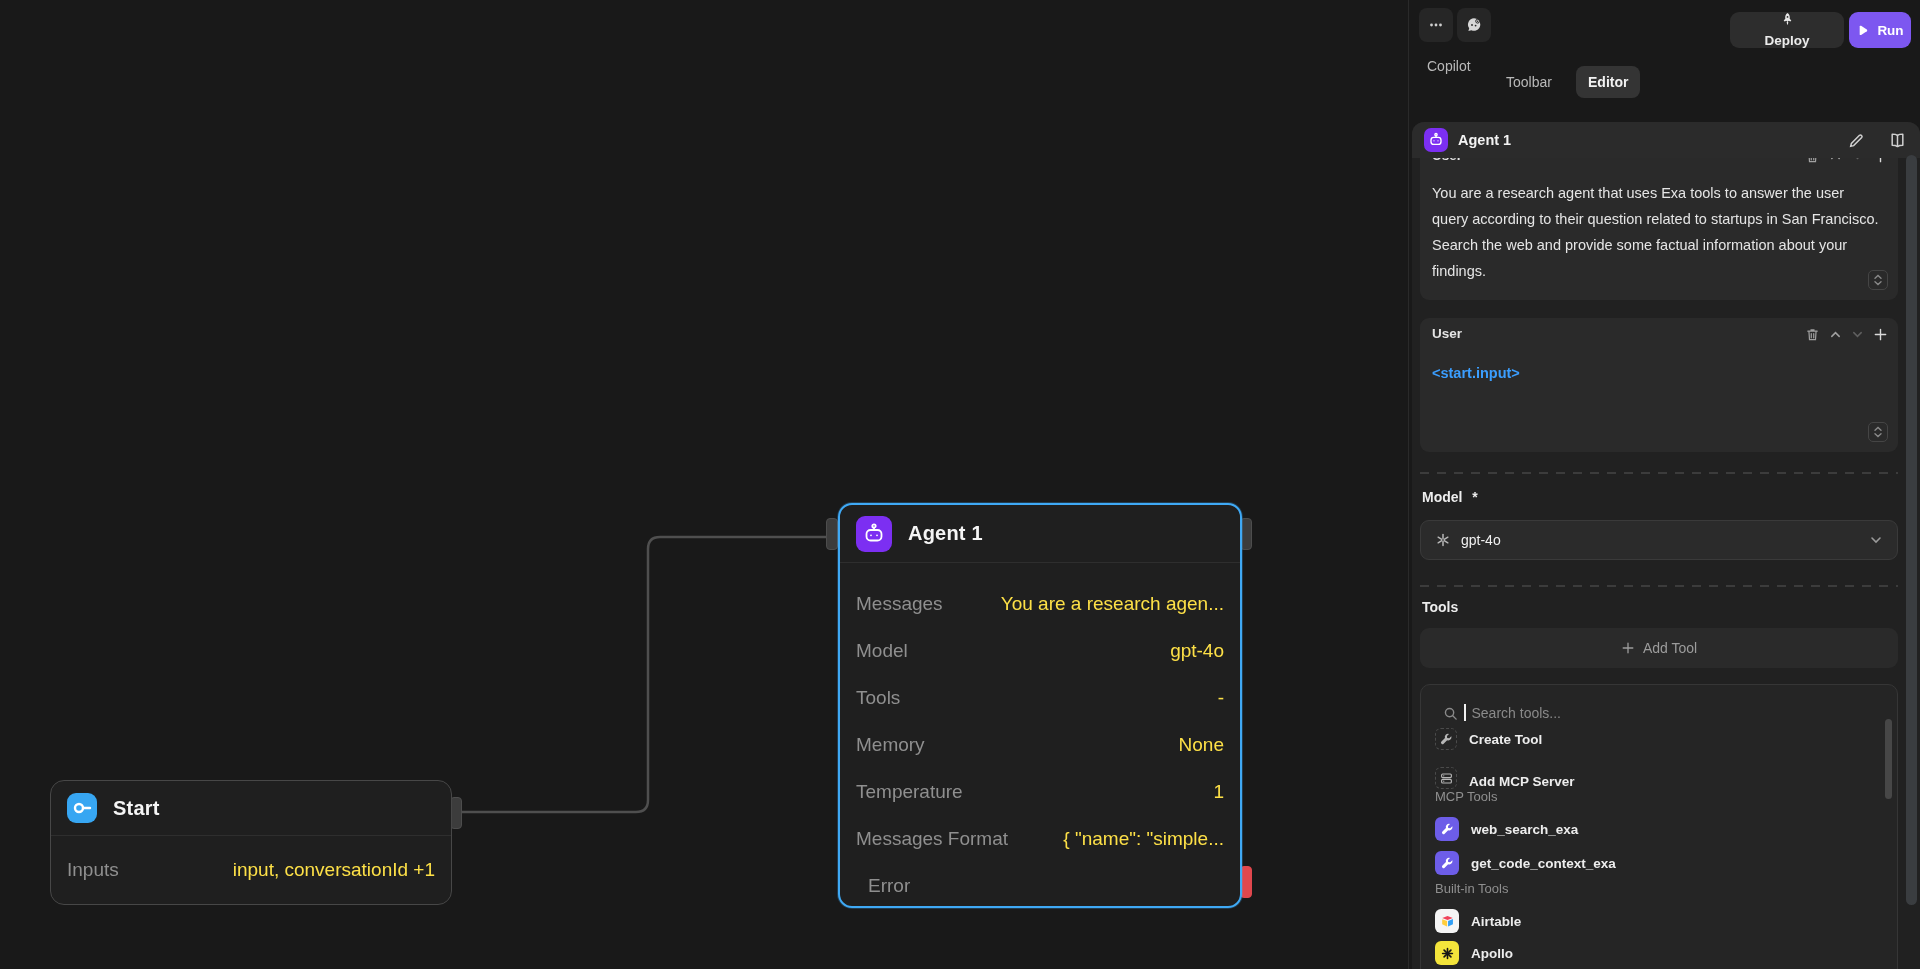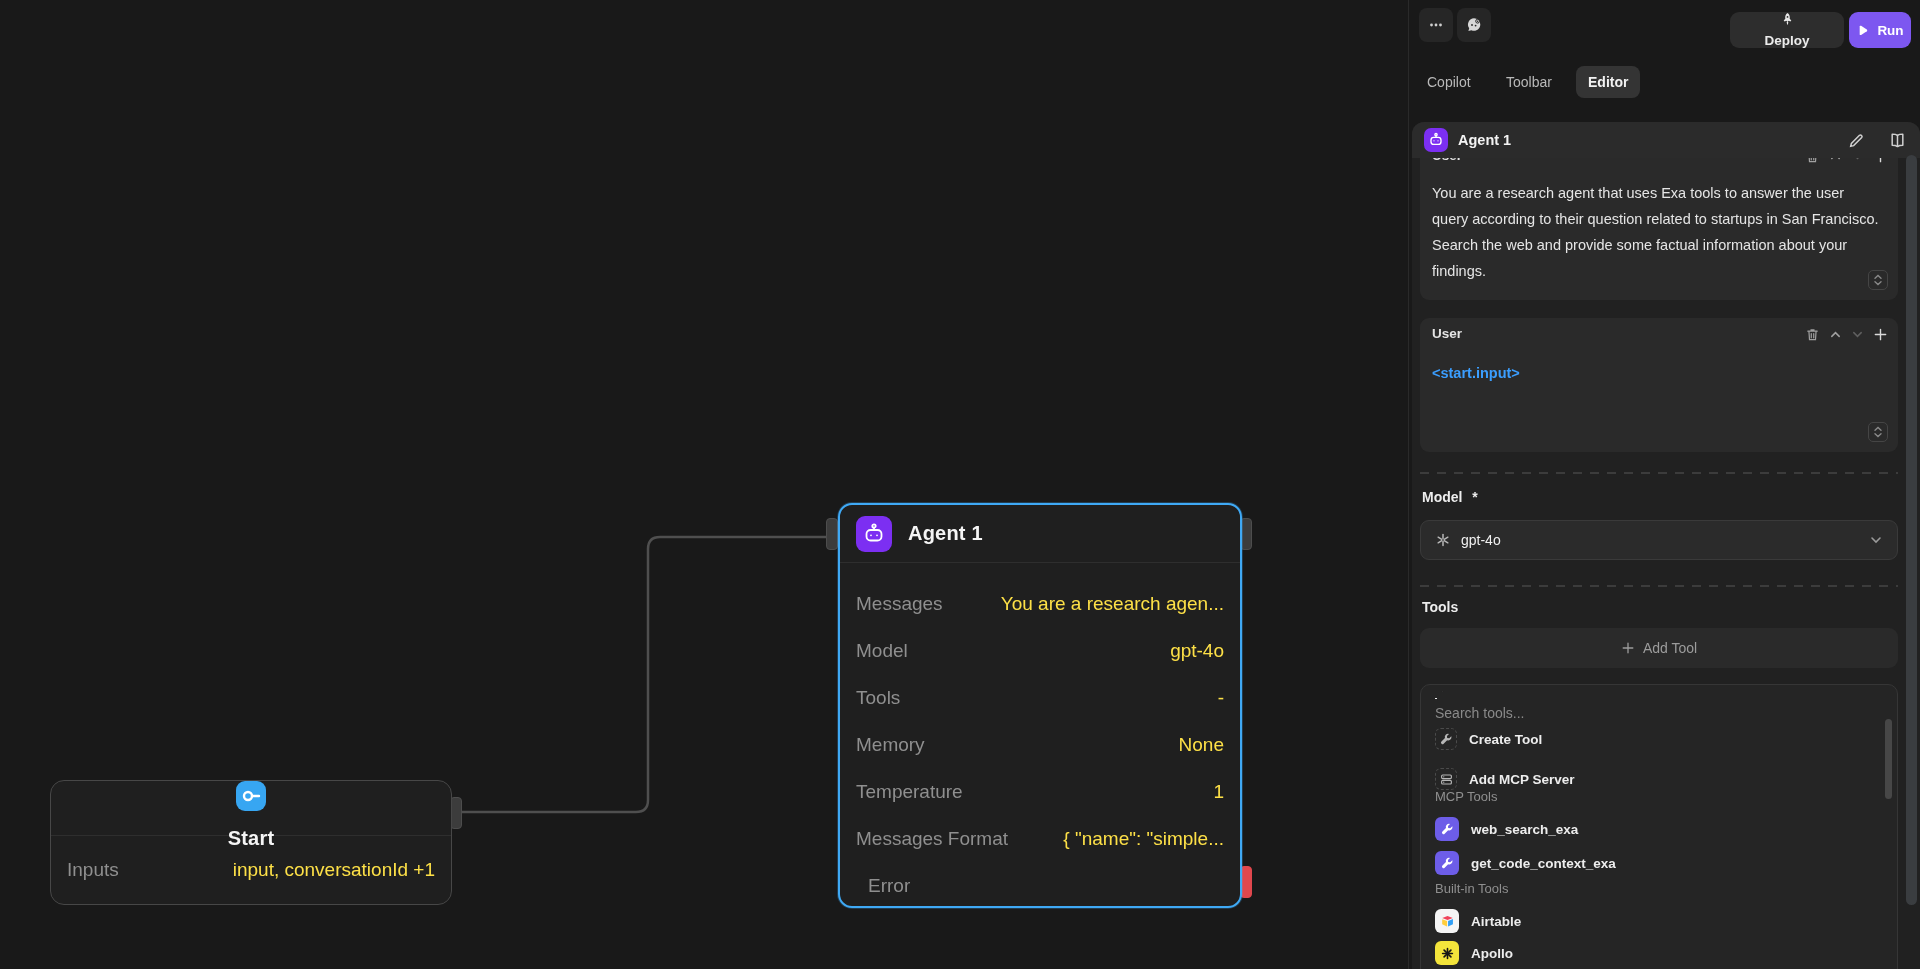--- a/index.html
+++ b/index.html
@@ -58,21 +58,21 @@
 
   .select { position:absolute; left:8px; width:478px; height:40px; background:#2b2b2b; border:1px solid #3a3a3a;
             border-radius:9px; display:flex; align-items:center; padding:0 14px; gap:10px; }
   .select .sel-val { font-size:14px; color:#f0f0f0; flex:1; }
 
   .addtool { position:absolute; left:8px; width:478px; height:40px; background:#2a2a2a; border-radius:9px;
              display:flex; align-items:center; justify-content:center; gap:8px; color:#9c9c9c; font-size:14px; }
 
   .dropdown { position:absolute; left:8px; top:526px; width:478px; height:600px; background:#252525;
               border:1px solid #363636; border-radius:10px; }
-  .search-row { position:absolute; left:0; top:6px; width:100%; height:30px; display:flex; align-items:flex-start; padding:0 14px; gap:6px;flex-direction:column; }
+  .search-row { position:absolute; left:8px; top:6px; width:100%; height:30px; display:flex; align-items:flex-end; padding:0 14px; gap:6px; }
   .caret { width:1.5px; height:17px; background:#f0f0f0; }
   .search-input { background:transparent; border:none; outline:none; color:#e8e8e8; font-size:14px; width:340px; font-family:"Liberation Sans",sans-serif; }
   .search-input::placeholder { color:#8a8a8a; }
   .tool-row { position:absolute; left:0; width:100%; height:32px; display:flex; align-items:center; padding:0 14px; gap:12px; }
   .tool-row .tl { font-size:13.5px; font-weight:600; color:#ededed; }
   .tool-group { position:absolute; left:14px; font-size:13px; color:#8f8f8f; }
   .dashed-box { width:22px; height:22px; border:1.5px dashed #4b4b4b; border-radius:6px; display:flex; align-items:center; justify-content:center; color:#b6b6b6; }
   .sq-icon { width:24px; height:24px; border-radius:6px; display:flex; align-items:center; justify-content:center; }
 
   .scrollthumb { position:absolute; border-radius:6px; background:#3a3d40; }
@@ -82,21 +82,21 @@
 
 <div class="stage">
 
   <div class="canvas">
     <svg class="edges" width="1920" height="969">
       <path d="M462 812 H636 Q648 812 648 800 V549 Q648 537 660 537 H826" fill="none" stroke="#4f4f4f" stroke-width="2.5"></path>
     </svg>
 
     <div class="handle" style="left:450px; top:797px;"></div>
     <div class="node" style="left:50px; top:780px; width:402px; height:125px;">
-      <div class="node-header" style="height:54px;flex-direction:column;">
+      <div class="node-header" style="height:54px;">
         <div class="node-icon" style="width:30px;height:30px;background:#37a6f2;">
           <svg width="22" height="22" viewBox="0 0 22 22">
               <circle cx="8" cy="11" r="4" fill="none" stroke="#fff" stroke-width="2.4"></circle>
               <line x1="12" y1="11" x2="19" y2="11" stroke="#fff" stroke-width="2.4" stroke-linecap="round"></line>
             </svg>
         </div>
         <div class="node-title">Start</div>
       </div>
       <div class="node-divider"></div>
       <div class="node-row" style="height:68px;">
@@ -179,21 +179,21 @@
     </svg>
     <span>Deploy</span>
   </div>
   <div class="btn btn-run" style="left:1849px; top:12px; width:62px; background:#7d57f0;">
     <svg width="13" height="13" viewBox="0 0 16 16">
       <path d="M4.5 3.2c0-.9 1-1.5 1.8-1l7 4.6c.7.5.7 1.6 0 2.1l-7 4.6c-.8.5-1.8-.1-1.8-1z" fill="#fff"></path>
     </svg>
     <span>Run</span>
   </div>
 
-  <div class="tab" style="left:1415px; top:66px;justify-content:center;">
+  <div class="tab" style="left:1415px; top:50px;justify-content:center;">
       <span>Copilot</span>
     </div>
   <div class="tab" style="left:1494px; top:66px;">
       <span>Toolbar</span>
     </div>
   <div class="tab active" style="left:1576px; top:66px;">
       <span>Editor</span>
     </div>
 
   <div class="panel">
@@ -314,21 +314,21 @@
 
         <div class="tool-row" style="top:38px;">
           <div class="dashed-box">
             <svg width="13" height="13" viewBox="0 0 16 16">
                 <path d="M14.1 5.2a4 4 0 0 1-5.3 3.7l-4.3 4.3a1.9 1.9 0 1 1-2.7-2.7l4.3-4.3a4 4 0 0 1 5-5.1L8.6 3.6l.2 2.6 2.6.2 2.5-2.5c.1.4.2.9.2 1.3z" fill="#b6b6b6"></path>
               </svg>
           </div>
           <span class="tl">Create Tool</span>
         </div>
 
-        <div class="tool-row" style="top:78px;">
+        <div class="tool-row" style="top:72px;align-items:flex-end;">
           <div class="dashed-box">
             <svg width="13" height="13" viewBox="0 0 16 16" fill="none" stroke="#b6b6b6" stroke-width="1.4">
               <rect x="2" y="2.5" width="12" height="4.4" rx="1.3"></rect>
                 <rect x="2" y="9.1" width="12" height="4.4" rx="1.3"></rect>
               <circle cx="4.6" cy="4.7" r="0.8" fill="#b6b6b6" stroke="none"></circle>
                 <circle cx="4.6" cy="11.3" r="0.8" fill="#b6b6b6" stroke="none"></circle>
             </svg>
           </div>
           <span class="tl">Add MCP Server</span>
         </div>

